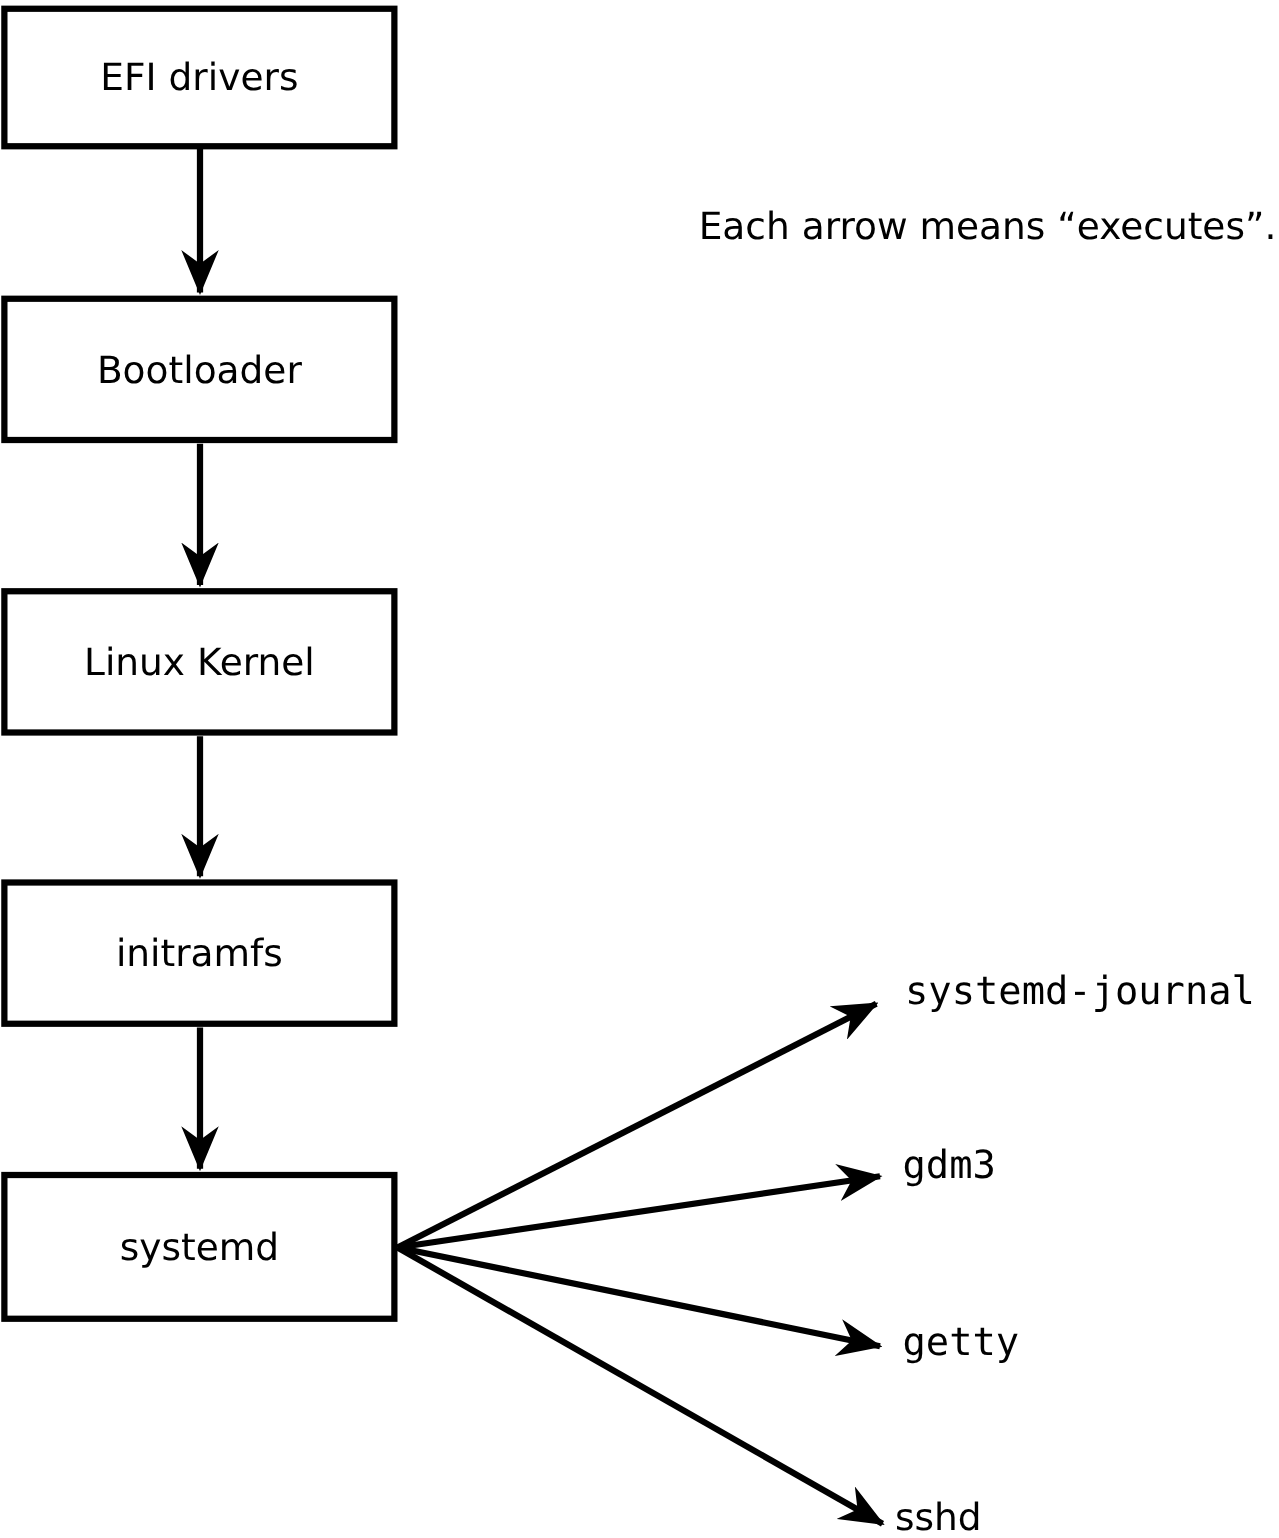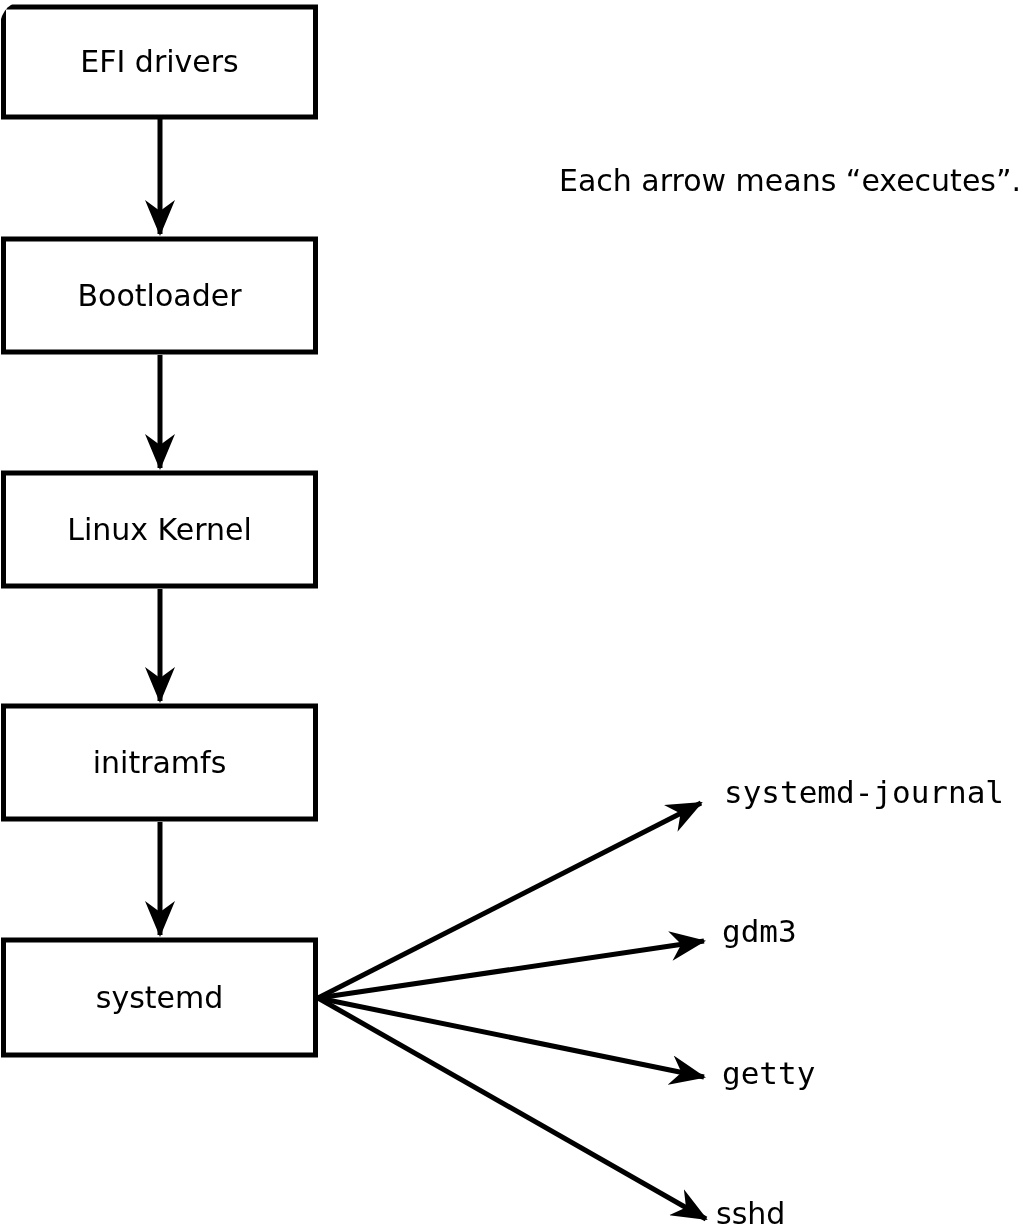--- a/index.html
+++ b/index.html
@@ -3,21 +3,20 @@
 <meta charset="utf-8">
 <style>
   html, body { margin: 0; padding: 0; background: #ffffff; }
   .canvas {
     position: relative;
     width: 1023px;
     height: 1230px;
     background: #ffffff;
     overflow: hidden;
     font-family: "DejaVu Sans", sans-serif;
-    border-radius: 26px;
   }
   svg { display: block; }
   .box-rect { fill: #ffffff; stroke: #000000; stroke-width: 5; }
   .connector { stroke: #000000; stroke-width: 5; fill: none; }
   .box-label {
     font-family: "DejaVu Sans", sans-serif;
     font-size: 30px;
     fill: #000000;
     text-anchor: middle;
   }

